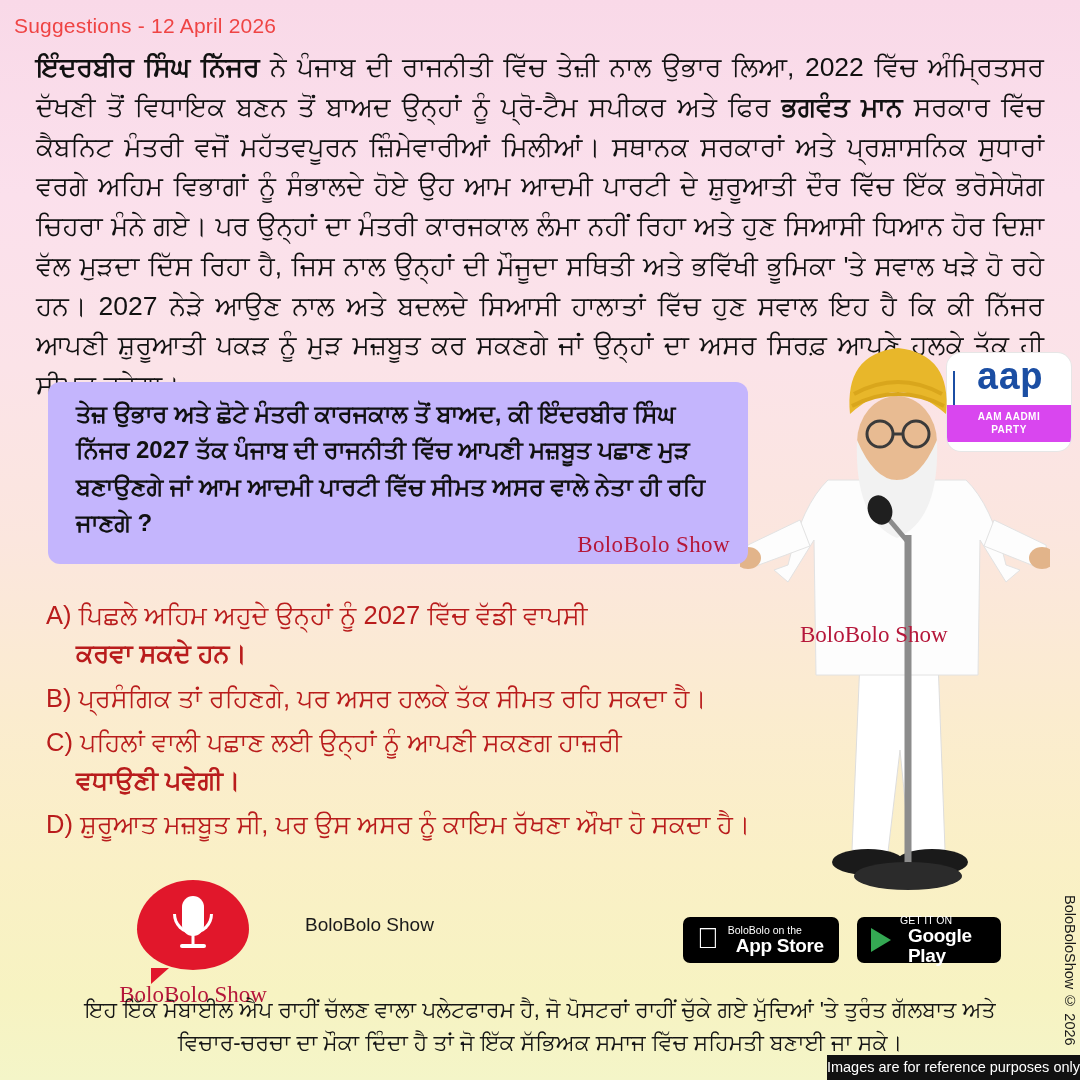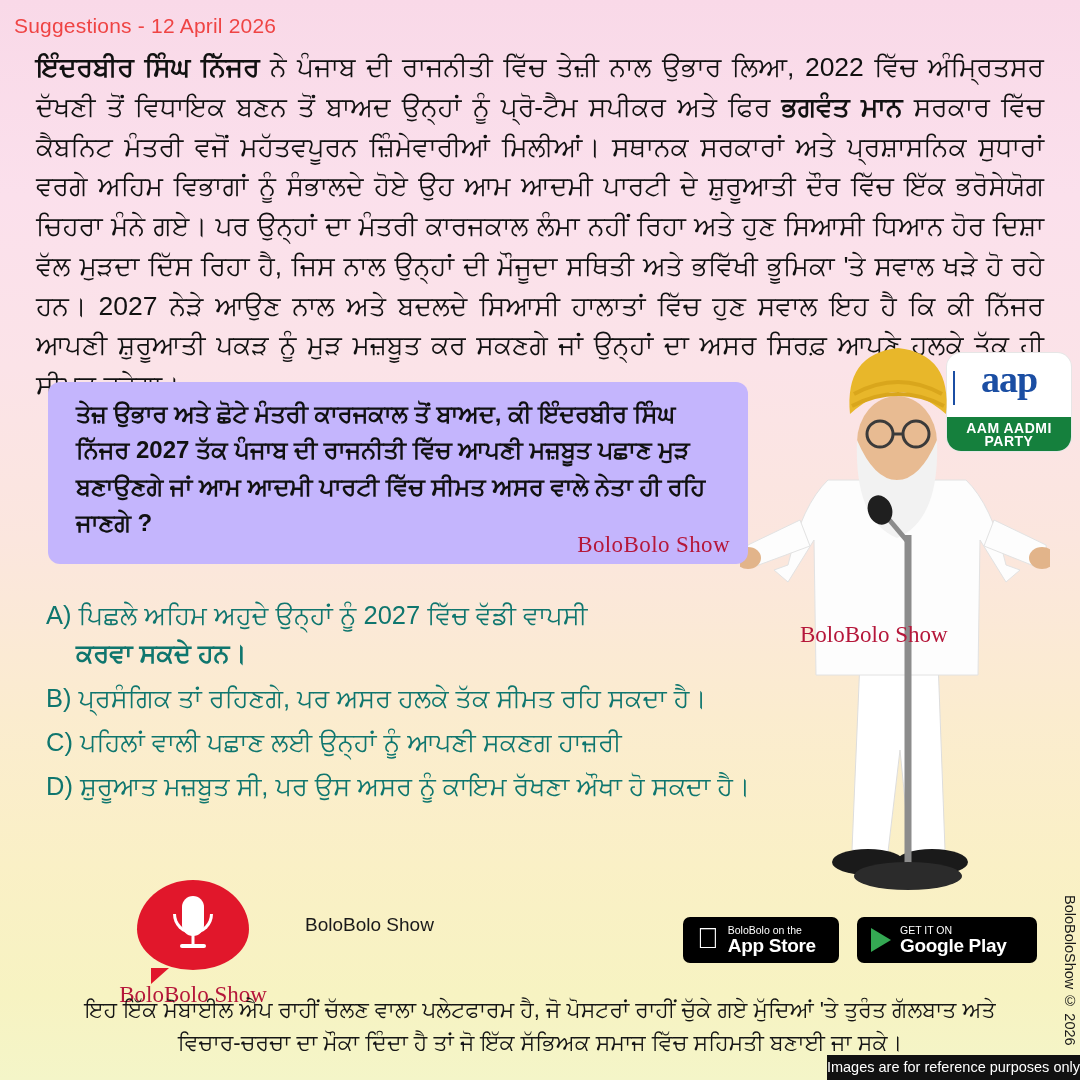--- a/index.html
+++ b/index.html
@@ -78,21 +78,21 @@
   }
 
   
   .options {
     position: absolute;
     top: 596px;
     left: 46px;
     width: 770px;
     font-size: 25.5px;
     line-height: 1.50;
-    color: #0f766e;
+    color: #b91c1c;
   }
   .options .opt { margin-bottom: 6px; }
   .options .opt .l2 { display: block; padding-left: 30px; font-weight: bold; }
 
   
   .watermark-person {
     position: absolute;
     top: 622px; left: 800px;
     font-family: "Liberation Serif", serif;
     font-size: 23px;
@@ -105,36 +105,36 @@
     position: absolute;
     top: 353px; left: 947px;
     width: 124px; height: 98px;
     background: #fff;
     border-radius: 14px;
     box-shadow: 0 0 0 1px #e6e6e6;
     text-align: center;
     overflow: hidden;
   }
   .aap .aaptxt {
-    font-family: Liberation Serif, serif;
+    font-family: Liberation Mono, monospace;
     font-size: 38px;
     font-weight: bold;
     color: #1b4ea3;
     line-height: 46px;
     letter-spacing: -1px;
     margin-top: 3px;
   }
   .aap .band {
-    background: #15803d;
+    background: #d946ef;
     color: #fff;
-    font-size: 14px;
+    font-size: 10px;
     font-weight: bold;
     line-height: 13px;
     padding: 5px 0 6px;
-    margin-top: 15px;
+    margin-top: 3px;
     letter-spacing: 0.5px;
   }
   .aap .broom {
     position: absolute;
     left: 6px; top: 18px;
     width: 26px; height: 34px;
     background: linear-gradient(90deg,#1b4ea3 0 2px, transparent 2px);
   }
 
   
@@ -194,23 +194,23 @@
     height: 46px;
     background: #000;
     border-radius: 7px;
     color: #fff;
     display: flex;
     align-items: center;
     padding: 0 14px;
   }
   .badge .bt { line-height: 1.05; margin-left: 9px; }
   .badge .bt .small { font-size: 10.5px; display: block; }
-  .badge .bt .big { font-size: 19px; font-weight: bold; display: block; letter-spacing: -0.3px;}
+  .badge .bt .big { font-size: 19px; font-weight: bold; display: block; letter-spacing: -0.3px; margin-left: 8px;}
   #appstore { left: 683px; top: 917px; width: 156px; }
-  #googleplay { left: 857px; top: 917px; width: 180px; }
+  #googleplay { left: 857px; top: 917px; width: 144px; }
 
   .apple-glyph { font-size: 29px; line-height: 1; margin-top: -4px; }
   .play-glyph {
     width: 0; height: 0;
     border-top: 12px solid transparent;
     border-bottom: 12px solid transparent;
     border-left: 20px solid #34a853;
     position: relative;
   }
 
@@ -309,20 +309,21 @@
       <span>ਪਿਛਲੇ ਅਹਿਮ ਅਹੁਦੇ ਉਨ੍ਹਾਂ ਨੂੰ 2027 ਵਿੱਚ ਵੱਡੀ ਵਾਪਸੀ</span>
       <span class="l2">ਕਰਵਾ ਸਕਦੇ ਹਨ।</span>
     </div>
     <div class="opt">
       <span>B)</span>
       <span>ਪ੍ਰਸੰਗਿਕ ਤਾਂ ਰਹਿਣਗੇ, ਪਰ ਅਸਰ ਹਲਕੇ ਤੱਕ ਸੀਮਤ ਰਹਿ ਸਕਦਾ ਹੈ।</span>
     </div>
     <div class="opt">
       <span>C)</span>
       <span>ਪਹਿਲਾਂ ਵਾਲੀ ਪਛਾਣ ਲਈ ਉਨ੍ਹਾਂ ਨੂੰ ਆਪਣੀ ਸਕਣਗ ਹਾਜ਼ਰੀ</span>
+      <span class="l2">ਵਧਾਉਣੀ ਪਵੇਗੀ।</span>
     </div>
     <div class="opt">
       <span>D)</span>
       <span>ਸ਼ੁਰੂਆਤ ਮਜ਼ਬੂਤ ਸੀ, ਪਰ ਉਸ ਅਸਰ ਨੂੰ ਕਾਇਮ ਰੱਖਣਾ ਔਖਾ ਹੋ ਸਕਦਾ ਹੈ।</span>
     </div>
   </div>
 
   <div class="bolologo">
     <div class="bubble">
       <div class="mic"></div>

